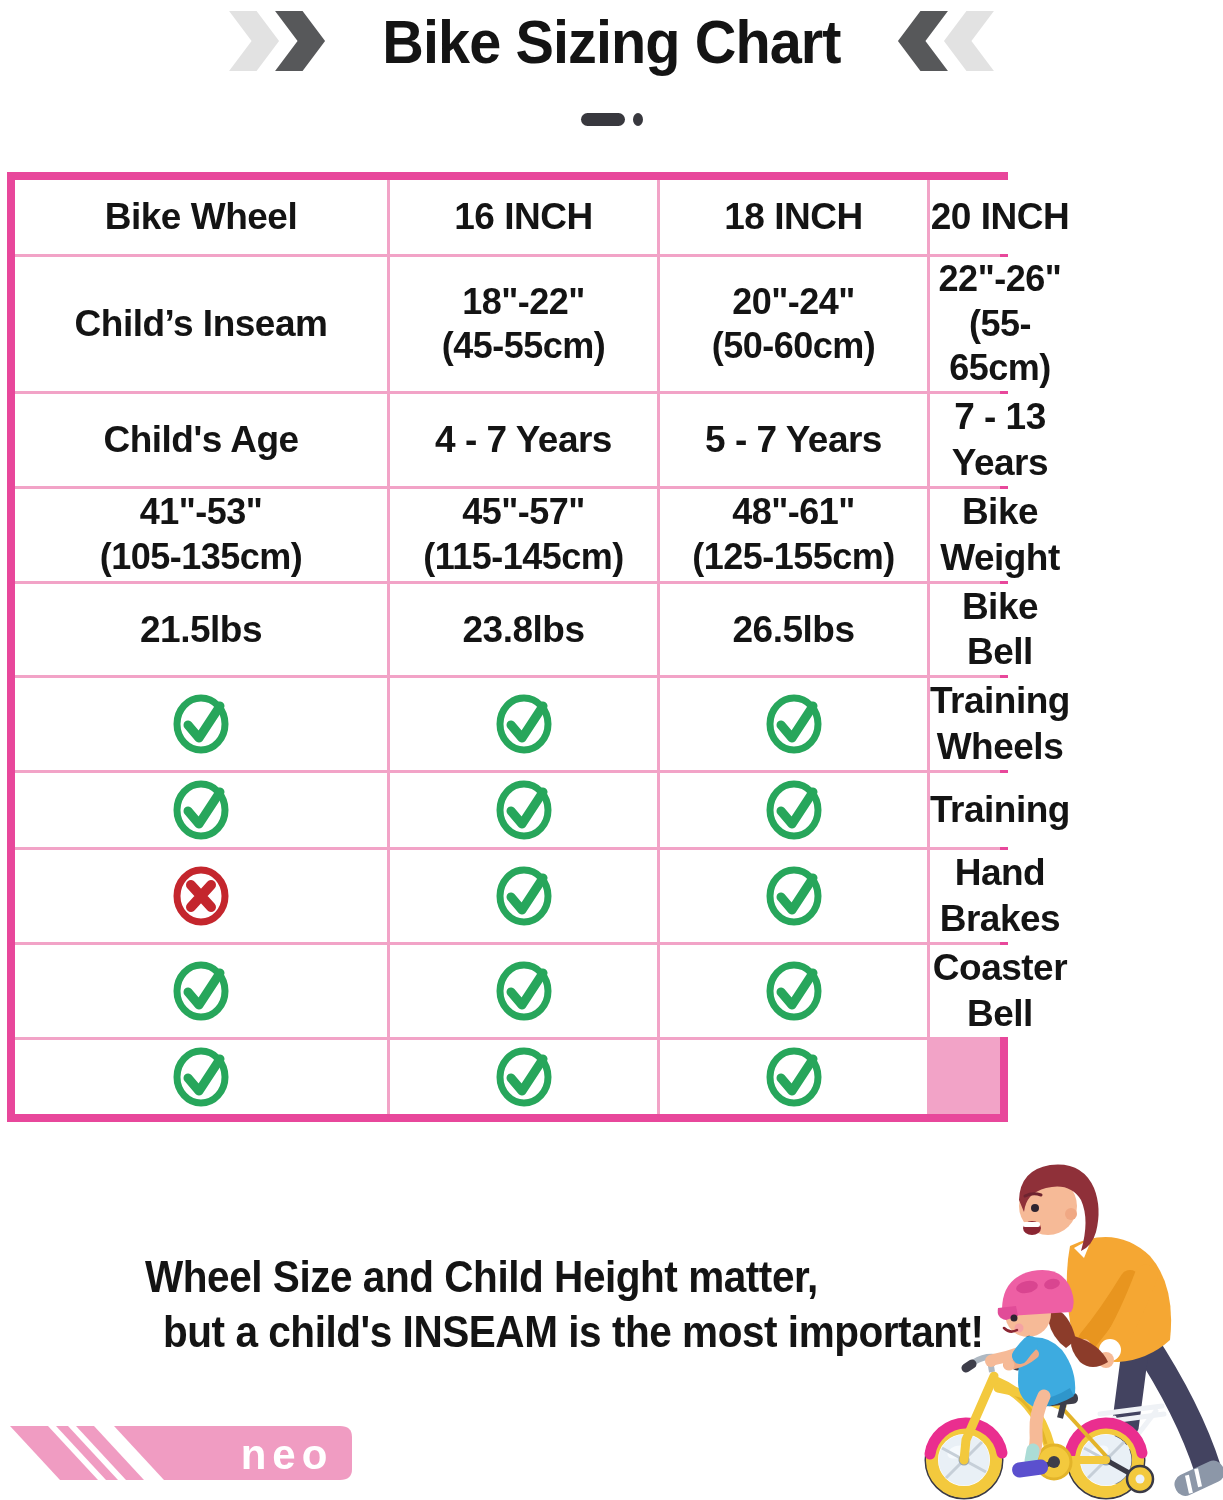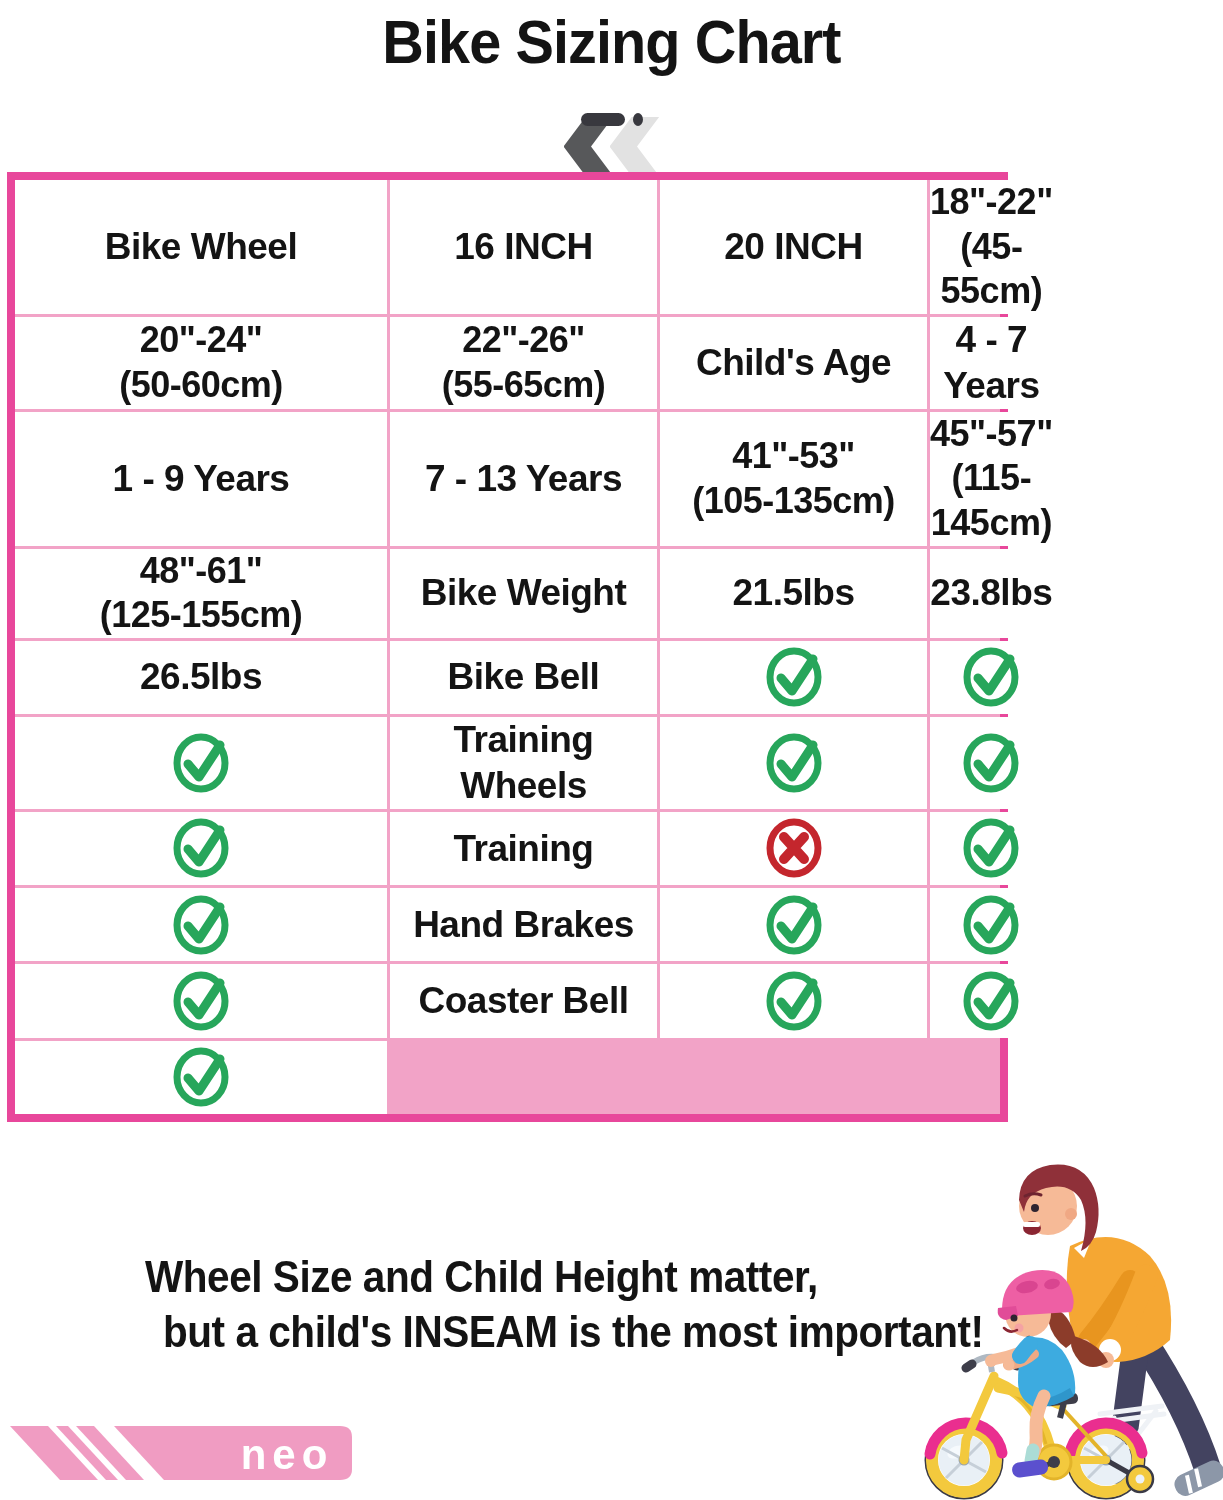--- a/index.html
+++ b/index.html
@@ -3,21 +3,21 @@
 <meta charset="utf-8">
 <style>
   * { margin:0; padding:0; box-sizing:border-box; }
   html,body { background:#fff; }
   body {
     width:1223px; height:1500px; position:relative; overflow:hidden;
     font-family:"Liberation Sans", sans-serif; color:#111;
   }
   
   .header { position:absolute; top:0; left:0; width:100%; height:82px;
-    display:flex; align-items:center; justify-content:center; gap:40px;flex-direction:column; }
+    display:flex; align-items:center; justify-content:center; gap:40px; }
   .chev-group { display:flex; align-items:center; }
   .chev { width:50px; height:60px; display:inline-block; }
   .chev + .chev { margin-left:-4px; }
   .chev.pt-right { clip-path:polygon(0 0, 55% 0, 100% 50%, 55% 100%, 0 100%, 45% 50%); }
   .chev.pt-left  { clip-path:polygon(100% 0, 45% 0, 0 50%, 45% 100%, 100% 100%, 55% 50%); }
   .chev.light { background:#E2E2E2; }
   .chev.dark  { background:#57585A; }
   .title { font-size:62px; font-weight:bold; letter-spacing:-1px;
     transform:scaleX(0.93); white-space:nowrap; color:#141414; }
   .divider { position:absolute; top:113px; left:0; width:100%;
@@ -68,40 +68,44 @@
   <span class="dot"></span>
 </div>
 
 <div class="table-wrap">
   <div class="grid" id="sizing-grid">
       <div class="cell">Bike Wheel</div>
       <div class="cell">
         <div>16 INCH</div>
       </div>
       <div class="cell">
+        <div>18 INCH</div>
+      </div>
+      <div class="cell">
         <div>20 INCH</div>
       </div>
+      <div class="cell">Child’s Inseam</div>
       <div class="cell sub">
         <div>18"-22"</div>
         <div>(45-55cm)</div>
       </div>
       <div class="cell sub">
         <div>20"-24"</div>
         <div>(50-60cm)</div>
       </div>
       <div class="cell sub">
         <div>22"-26"</div>
         <div>(55-65cm)</div>
       </div>
       <div class="cell">Child's Age</div>
       <div class="cell">
         <div>4 - 7 Years</div>
       </div>
       <div class="cell">
-        <div>1 - 9 Years</div>
+        <div>5 - 7 Years</div>
       </div>
       <div class="cell">
         <div>7 - 13 Years</div>
       </div>
       <div class="cell sub">
         <div>41"-53"</div>
         <div>(105-135cm)</div>
       </div>
       <div class="cell sub">
         <div>45"-57"</div>

